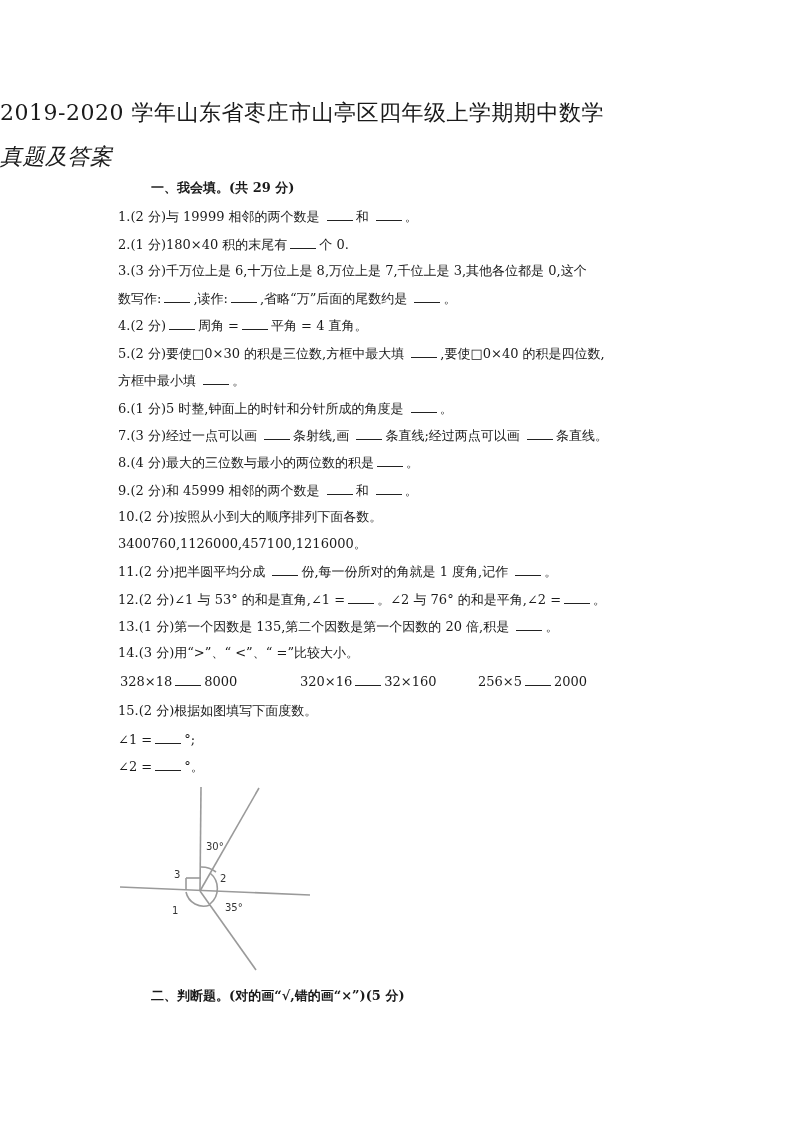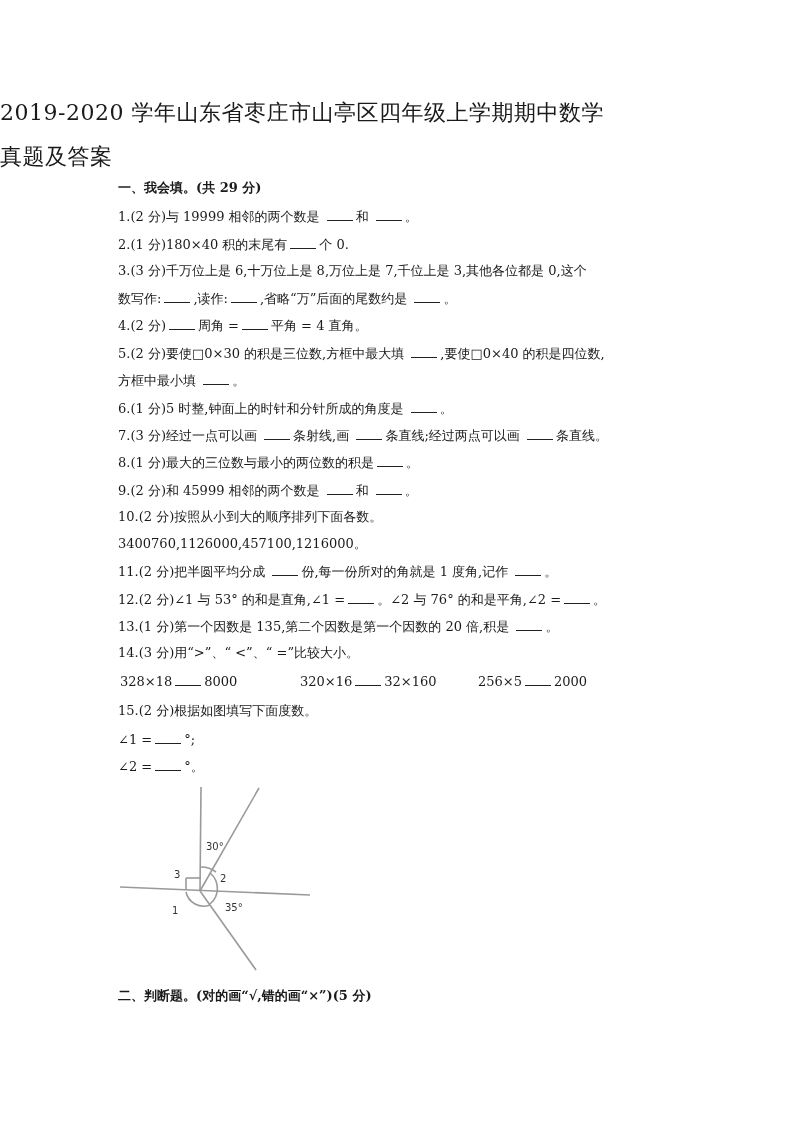--- a/index.html
+++ b/index.html
@@ -1,23 +1,23 @@
 <!DOCTYPE html>
 <html><head>
 <meta charset="utf-8">
 <style>
   html, body { margin:0; padding:0; background:#ffffff; }
   body { width:793px; height:1122px; position:relative; overflow:hidden;
          font-family:"DejaVu Serif","Liberation Serif",serif; color:#1a1a1a; }
   .title { position:absolute; left:0; width:793px; text-align:left;
            font-size:22px; font-weight:normal; letter-spacing:0.5px; }
   #t1 { top:98px; }
-  #t2 { top:142px; }
+  #t2 { top:142px;font-style:italic; }
   .line { position:absolute; left:118px; font-size:13px; white-space:nowrap; line-height:16px; }
-  .sec { font-weight:bold; }
+  .sec { font-weight:bold;margin-left:33px; }
   .blank { display:inline-block; width:26px; border-bottom:1px solid #222; height:12px; vertical-align:baseline; margin:0 3px; }
   .cmp { position:absolute; top:673px; font-size:13px; white-space:nowrap; }
   svg.fig { position:absolute; left:110px; top:780px; }
   .lbl { font-family:"DejaVu Sans","Liberation Sans",sans-serif; font-size:10px; fill:#333; }
 </style>
 </head>
 <body>
 
 <div class="title" id="t1">2019-2020 学年山东省枣庄市山亭区四年级上学期期中数学</div>
 <div class="title" id="t2">真题及答案</div>
@@ -52,21 +52,21 @@
 
 <div class="line" style="top:400px">
   <span>6.(1 分)5 时整,钟面上的时针和分针所成的角度是</span> <span class="blank"></span><span>。</span>
 </div>
 
 <div class="line" style="top:427px">
   <span>7.(3 分)经过一点可以画</span> <span class="blank"></span><span>条射线,画</span> <span class="blank"></span><span>条直线;经过两点可以画</span> <span class="blank"></span><span>条直线。</span>
 </div>
 
 <div class="line" style="top:454px">
-  <span>8.(1 分)最大的三位数与最小的两位数的积是</span><span class="blank"></span><span>。</span>
+  <span>8.(4 分)最大的三位数与最小的两位数的积是</span><span class="blank"></span><span>。</span>
 </div>
 
 <div class="line" style="top:482px">
   <span>9.(2 分)和 45999 相邻的两个数是</span> <span class="blank"></span><span>和</span> <span class="blank"></span><span>。</span>
 </div>
 
 <div class="line" style="top:509px">10.(2 分)按照从小到大的顺序排列下面各数。</div>
 <div class="line" style="top:536px">3400760,1126000,457100,1216000。</div>
 
 <div class="line" style="top:563px">

